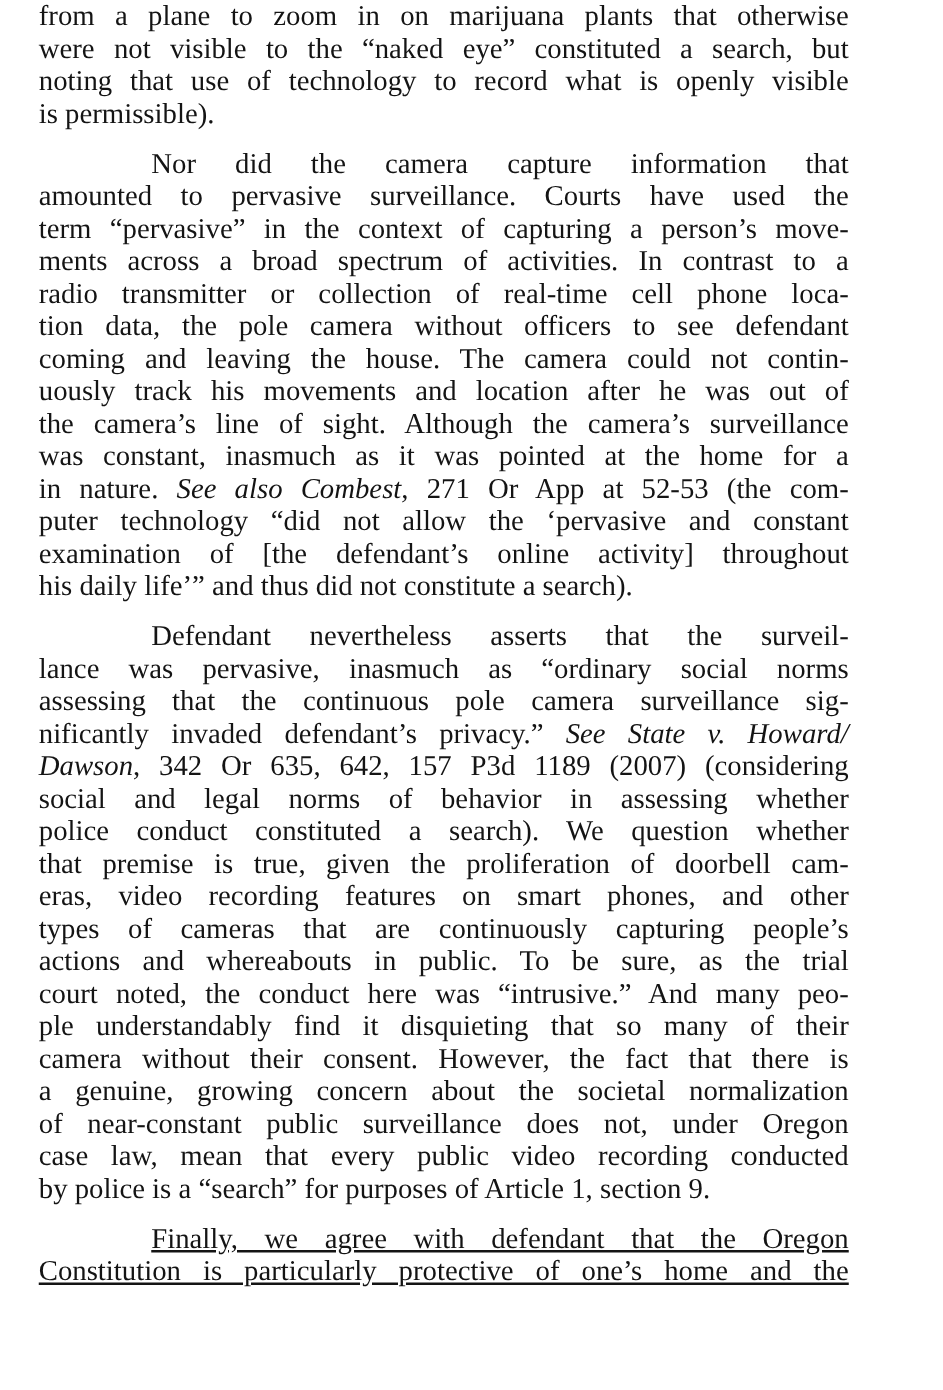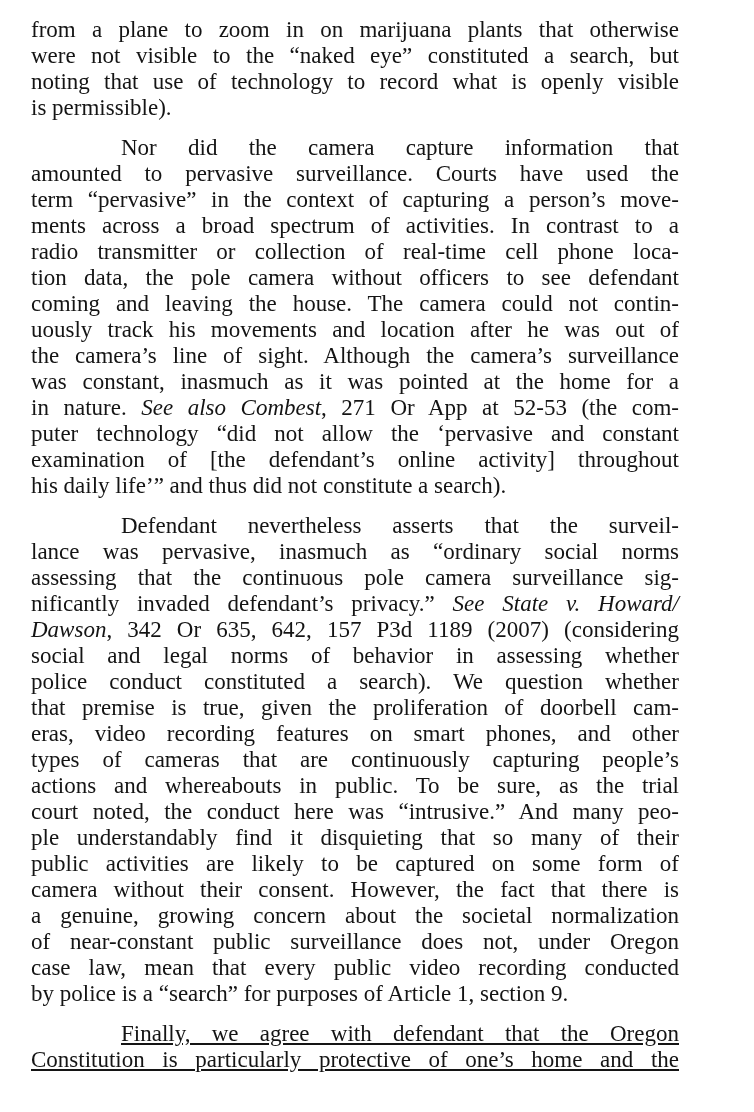--- a/index.html
+++ b/index.html
@@ -10,21 +10,21 @@
   .page {
     position: relative;
     width: 754px;
     height: 1112px;
     background: #ffffff;
     overflow: hidden;
   }
   .textblock {
     position: absolute;
     left: 31px;
-    top: 17px;
+    top: 0;
     width: 648px;
     font-family: "Liberation Serif", "DejaVu Serif", serif;
     font-size: 23px;
     line-height: 26px;
     color: #141414;
     -webkit-font-smoothing: antialiased;
   }
   .para {
     margin: 0 0 14px 0;
     padding: 0;
@@ -84,21 +84,20 @@
         <div class="line"><span>nificantly invaded defendant’s privacy.” </span><span class="it">See State v. Howard/</span></div>
         <div class="line"><span class="it">Dawson</span><span>, 342 Or 635, 642, 157 P3d 1189 (2007) (considering</span></div>
         <div class="line"><span>social and legal norms of behavior in assessing whether</span></div>
         <div class="line"><span>police conduct constituted a search). We question whether</span></div>
         <div class="line"><span>that premise is true, given the proliferation of doorbell cam-</span></div>
         <div class="line"><span>eras, video recording features on smart phones, and other</span></div>
         <div class="line"><span>types of cameras that are continuously capturing people’s</span></div>
         <div class="line"><span>actions and whereabouts in public. To be sure, as the trial</span></div>
         <div class="line"><span>court noted, the conduct here was “intrusive.” And many peo-</span></div>
         <div class="line"><span>ple understandably find it disquieting that so many of their</span></div>
-        <div class="line"><span>public activities are likely to be captured on some form of</span></div>
         <div class="line"><span>camera without their consent. However, the fact that there is</span></div>
         <div class="line"><span>a genuine, growing concern about the societal normalization</span></div>
         <div class="line"><span>of near-constant public surveillance does not, under Oregon</span></div>
         <div class="line"><span>case law, mean that every public video recording conducted</span></div>
         <div class="line nojust"><span>by police is a “search” for purposes of Article 1, section 9.</span></div>
       </div>
       <div class="para">
         <div class="line indent"><span>Finally, we agree with defendant that the Oregon</span></div>
         <div class="line"><span>Constitution is particularly protective of one’s home and the</span></div>
       </div>

